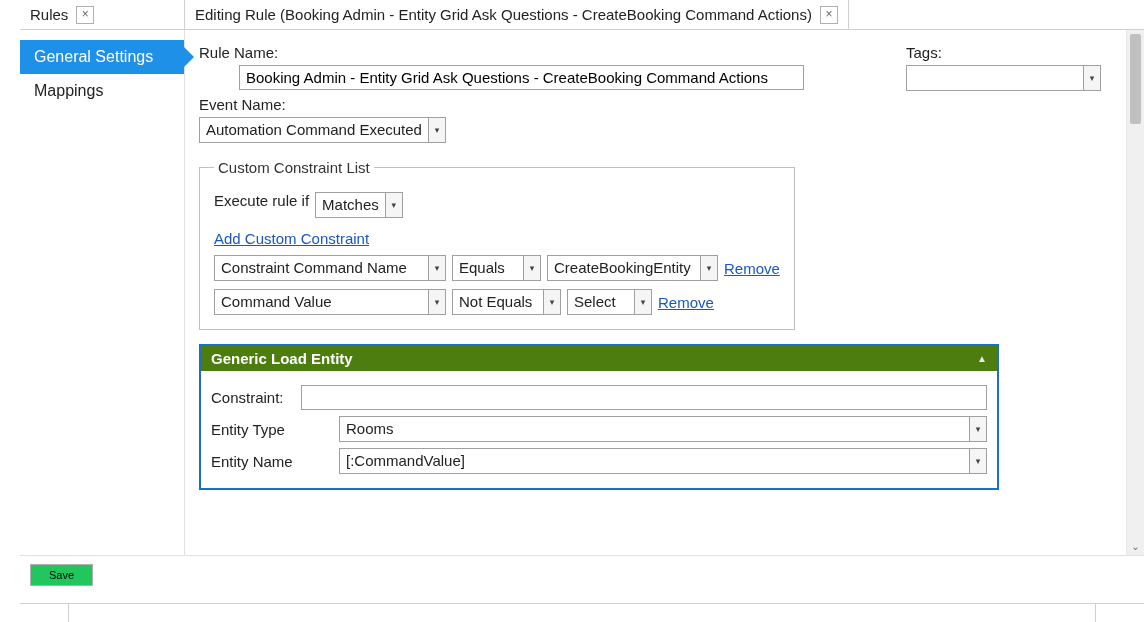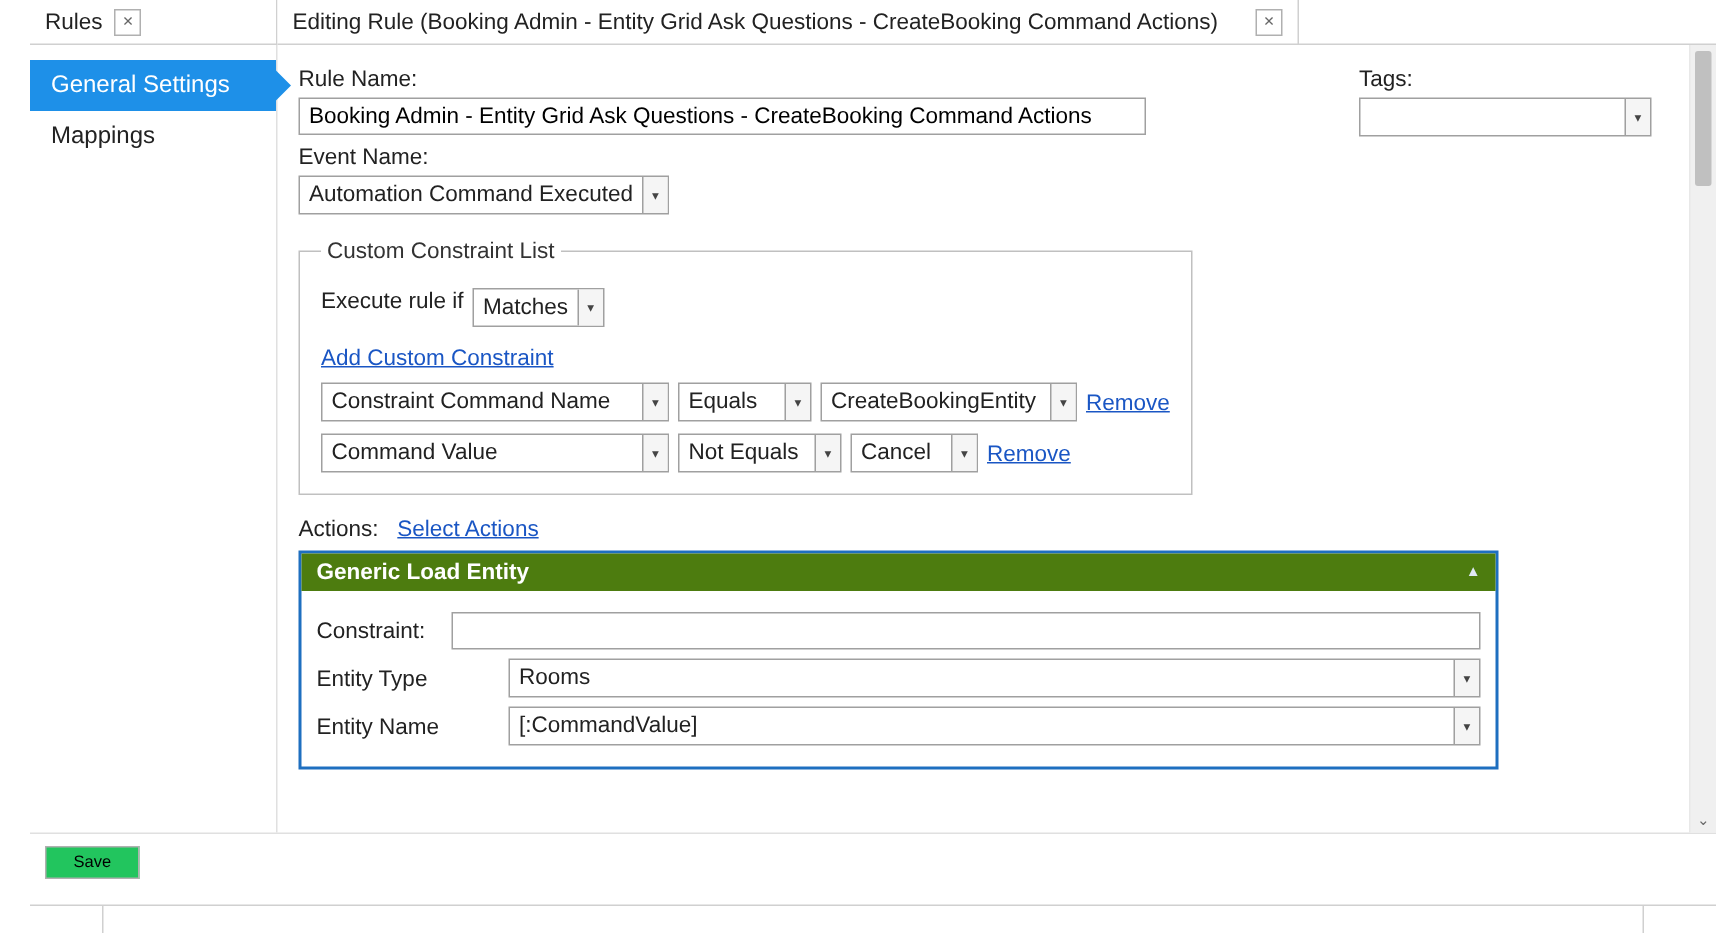--- a/index.html
+++ b/index.html
@@ -39,21 +39,20 @@
   }
   .tab-rules {
     width: 165px;
     border-top: none;
     border-left: none;
     box-sizing: border-box;
   }
   .tab-editing {
     border-top: none;
     border-left: none;
-    gap: 17px;
   }
   .tab .close {
     margin-left: 8px;
     width: 16px;
     height: 16px;
     line-height: 14px;
     text-align: center;
     border: 1px solid #b0b0b0;
     font-size: 12px;
     color: #666;
@@ -151,20 +150,21 @@
   .col-left { flex: 1; }
   .col-right { width: 200px; margin-left: 20px; }
 
   .text-input {
     border: 1px solid #a0a0a0;
     padding: 3px 6px;
     font-size: 15px;
     font-family: inherit;
     box-sizing: border-box;
     background: #fff;
+    margin-left: 40px;
   }
   .text-input.wide { width: 565px; }
 
   .combo {
     display: inline-flex;
     align-items: stretch;
     border: 1px solid #a0a0a0;
     background: #fff;
     height: 26px;
     box-sizing: border-box;
@@ -384,32 +384,27 @@
           <div class="constraint-row">
             <div class="combo c-field">
               <span class="combo-text">Command Value</span>
               <span class="combo-btn">▾</span>
             </div>
             <div class="combo c-op2">
               <span class="combo-text">Not Equals</span>
               <span class="combo-btn">▾</span>
             </div>
             <div class="combo c-val2">
-              <span class="combo-text">Cancel</span>
+              <span class="combo-text">Select</span>
               <span class="combo-btn">▾</span>
             </div>
             <span class="link">Remove</span>
           </div>
         </fieldset>
 
-        <div class="actions-label-row">
-          <span>Actions:</span>
-          &nbsp;
-          <span class="link">Select Actions</span>
-        </div>
 
         <div class="actions-panel">
           <div class="actions-header">
             <span>Generic Load Entity</span>
             <span class="tri">▲</span>
           </div>
           <div class="actions-body">
             <div class="action-field-row constraint">
               <span class="af-label">Constraint:</span>
               <input class="text-input" value="" style="">

